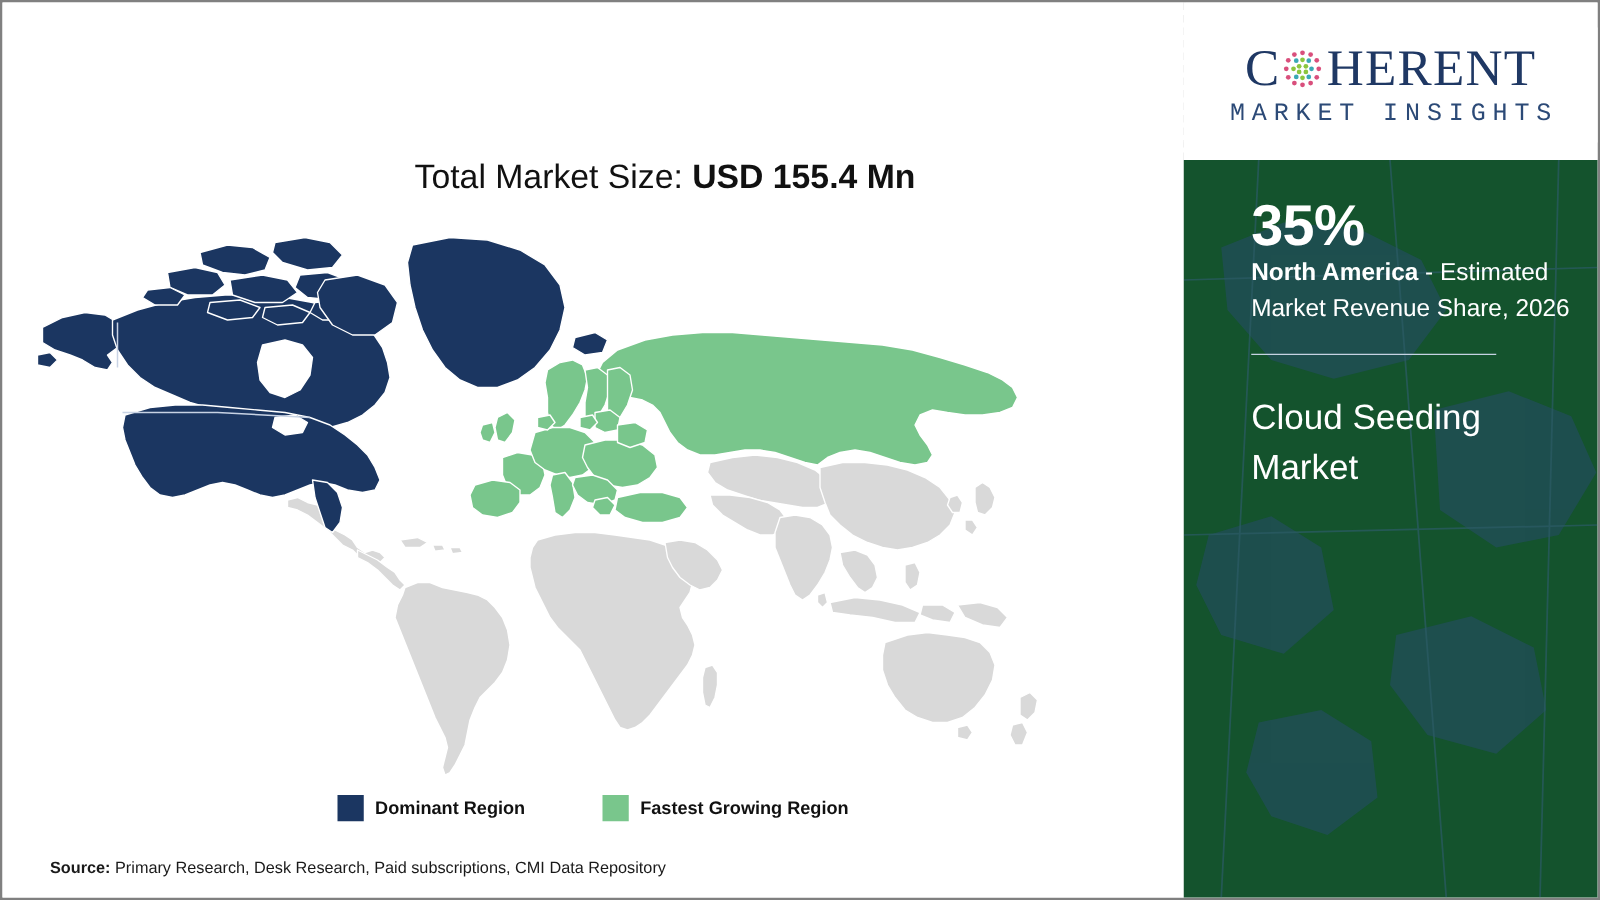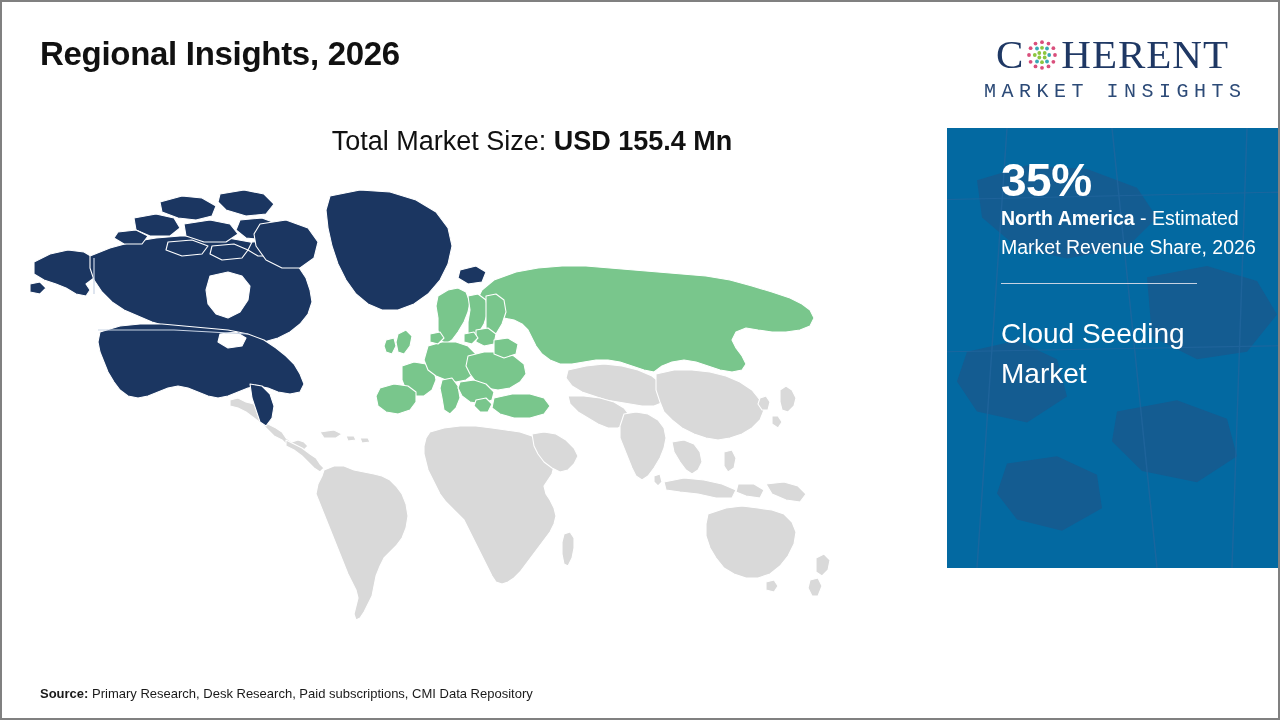--- a/index.html
+++ b/index.html
@@ -123,22 +123,22 @@
     color: #2c4a77;
     letter-spacing: 5.5px;
     text-indent: 5.5px;
     line-height: 1;
   }
 
   
   #stat-card {
     position: absolute;
     left: 0; top: 126px;
-    width: 331px; height: 440px;
-    background: #0369a1;
+    width: 331px; height: 590px;
+    background: #14532d;
     overflow: hidden;
   }
   #stat-card-texture {
     position: absolute; inset: 0;
     opacity: 0.5;
   }
   #stat-card-texture svg { width: 100%; height: 100%; display: block; }
 
   #stat-content {
     position: absolute;
@@ -173,21 +173,20 @@
     font-weight: 400;
   }
 </style>
 </head>
 <body>
 
 <div id="infographic">
 
   <div id="left-panel">
 
-    <div id="page-title">Regional Insights, 2026</div>
 
     <div id="market-size-line">
       <span class="msz-label">Total Market Size: </span><span class="msz-value">USD 155.4 Mn</span>
     </div>
 
     <div id="map-wrap">
       <svg viewBox="0 0 880 440" xmlns="http://www.w3.org/2000/svg">
         <g stroke="#ffffff" stroke-width="1.1" stroke-linejoin="round">
 
           <g fill="#d9d9d9">
@@ -311,20 +310,30 @@
           </g>
 
           <g stroke="#c8d3e4" stroke-width="1.2" fill="none">
             <path d="M74 146 L150 146 L224 150"></path>
             <path d="M70 74 L70 110"></path>
           </g>
         </g>
       </svg>
     </div>
 
+    <div id="map-legend">
+      <div class="legend-item">
+        <span class="legend-swatch" style="background:#1b3661"></span>
+        <span class="legend-label">Dominant Region</span>
+      </div>
+      <div class="legend-item">
+        <span class="legend-swatch" style="background:#79c68c"></span>
+        <span class="legend-label">Fastest Growing Region</span>
+      </div>
+    </div>
 
     <div id="source-line">
       <span class="src-label">Source:</span><span> Primary Research, Desk Research, Paid subscriptions, CMI Data Repository</span>
     </div>
   </div>
 
   <div id="vertical-divider"></div>
 
   <div id="right-panel">
 

